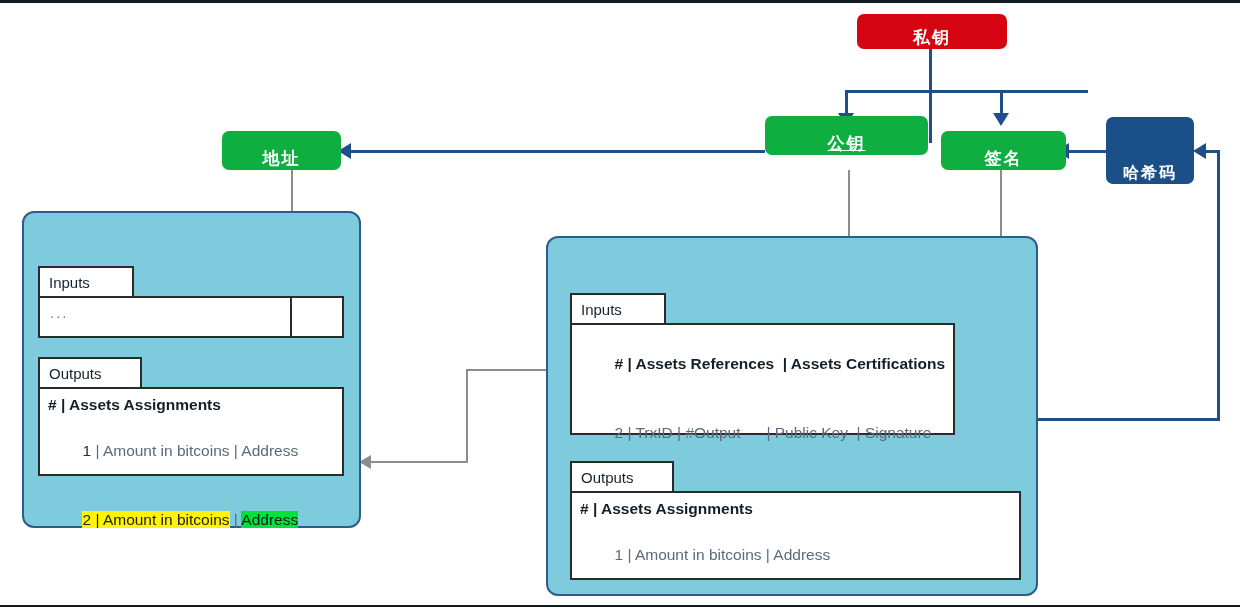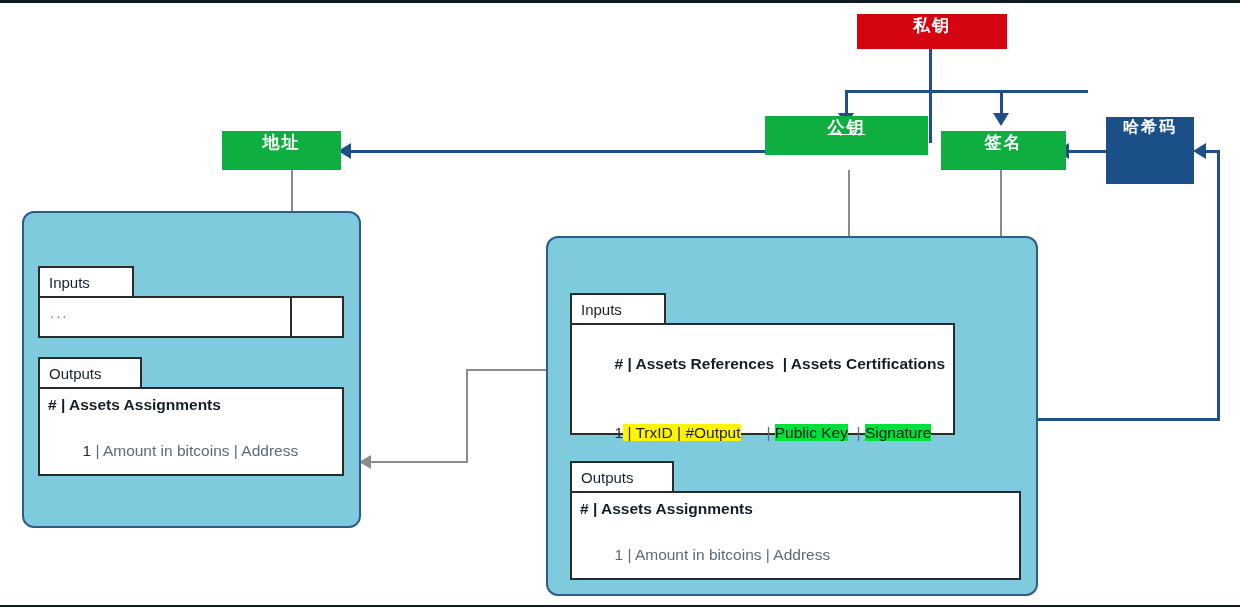--- a/index.html
+++ b/index.html
@@ -24,26 +24,27 @@
     height: 3px;
     background: #0d1a1f;
   }
   #top-strip { top: 0; }
   #bottom-strip { top: 605px; height: 2px; background: #111a1e; }
 
   
   .kbox {
     position: absolute;
     display: flex;
-    align-items: flex-start;
+    align-items: flex-end;
     justify-content: center;
     color: #ffffff;
     font-weight: bold;
     letter-spacing: 2px;
     z-index: 6;
+    border-radius: 7px;
   }
   .kbox.red   { background: #D40511; font-size: 17px; }
   .kbox.green { background: #0FAE41; font-size: 17px; }
   .kbox.navy  { background: #1B4F87; font-size: 16px; }
 
   
   .tx-card {
     position: absolute;
     background: #7FCBDE;
     border: 2px solid #2E5C8A;
@@ -190,38 +191,38 @@
     <div class="dots">...</div>
   </div>
 
   <div class="sec-tab" style="left:38px; top:357px; width:104px; height:30px;">Outputs</div>
   <div class="sec-panel" style="left:38px; top:387px; width:306px; height:89px;">
     <div class="panel-inner">
       <div class="row head"># | Assets Assignments</div>
       <div class="row">
         <span class="dark">1</span><span> | </span><span>Amount in bitcoins</span><span> | </span><span>Address</span>
       </div>
+      <div class="row">
+        <span class="hl-y"><span>2</span><span> | </span><span>Amount in bitcoins</span></span><span> | </span><span class="hl-g">Address</span>
+      </div>
     </div>
   </div>
 
   <div class="tx-card" style="left:546px; top:236px; width:492px; height:360px;">
   </div>
 
   <div class="tx-title" style="left:564px; top:254px;">Transaction TXID2</div>
 
   <div class="sec-tab" style="left:570px; top:293px; width:96px; height:30px;">Inputs</div>
   <div class="sec-panel" style="left:570px; top:323px; width:385px; height:112px;">
     <div class="panel-inner">
       <div class="row head">
         <span># | Assets References</span><span>  | </span><span>Assets Certifications</span>
       </div>
       <div class="row">
-        <span class="dark">1</span><span class="hl-y"> | TrxID | #Output</span><span>      | </span><span class="hl-g">Public Key</span><span>  | </span><span class="hl-g">Signature</span>
-      </div>
-      <div class="row">
         <span>2</span><span> | TrxID | #Output</span><span>      | </span><span>Public Key</span><span>  | </span><span>Signature</span>
       </div>
       <div class="row">
         <span>3</span><span> | TrxID | #Output</span><span>      | </span><span>Public Key</span><span>  | </span><span>Signature</span>
       </div>
     </div>
   </div>
 
   <div class="sec-tab" style="left:570px; top:461px; width:104px; height:30px;">Outputs</div>
   <div class="sec-panel" style="left:570px; top:491px; width:451px; height:89px;">

